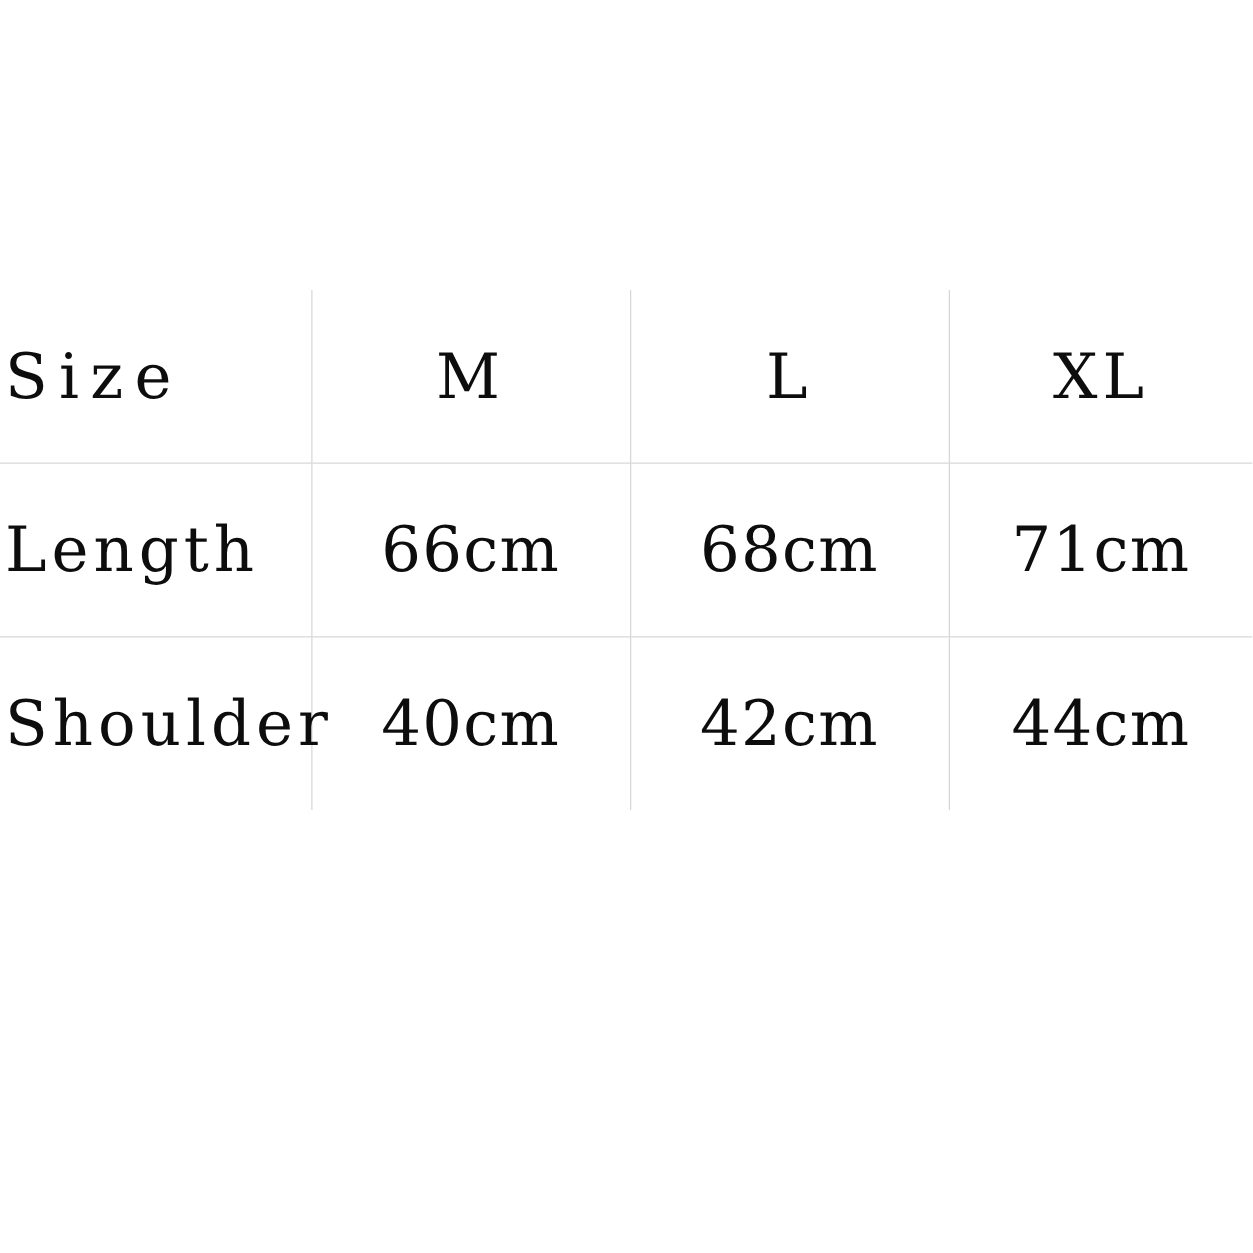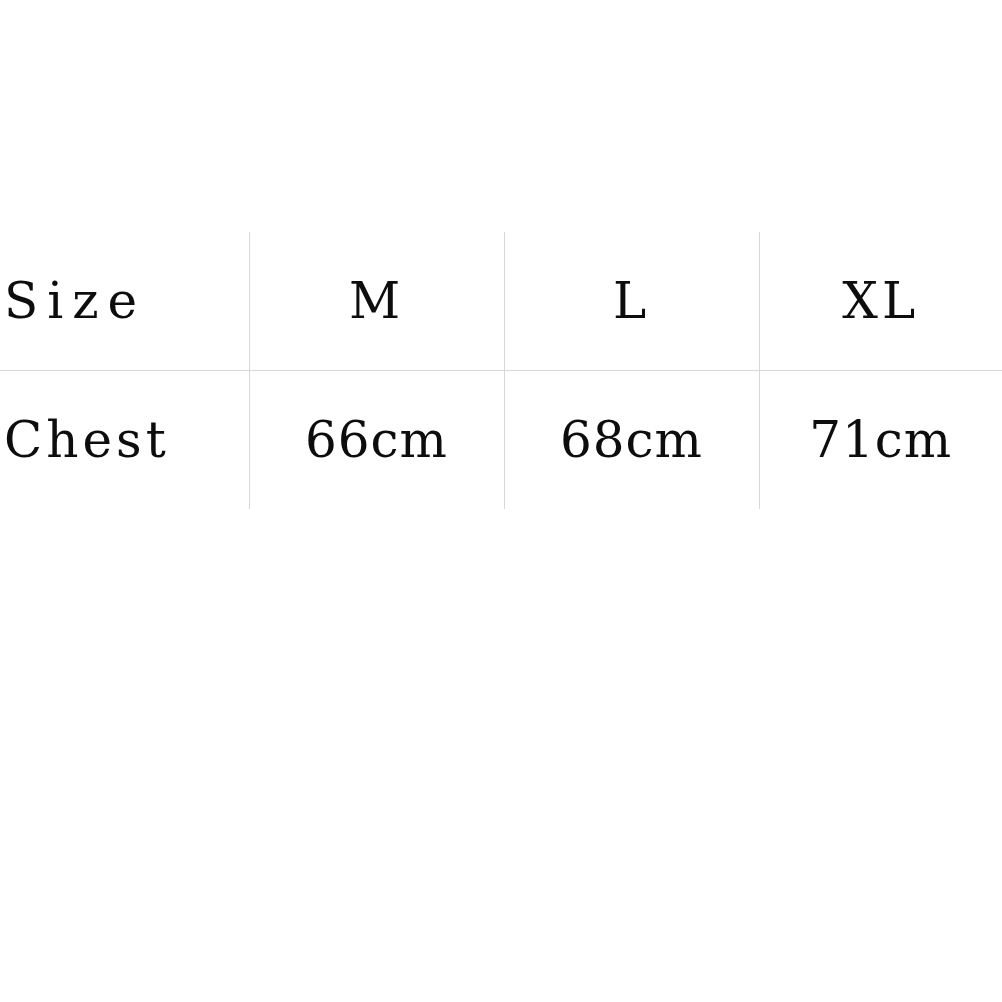--- a/index.html
+++ b/index.html
@@ -82,21 +82,27 @@
         <col class="c3">
       </colgroup>
       <tbody>
         <tr class="header-row">
           <td class="label-cell">Size</td>
           <td>M</td>
           <td>L</td>
           <td>XL</td>
         </tr>
         <tr>
-          <td class="label-cell">Chest</td>
+          <td class="label-cell">Length</td>
           <td>66cm</td>
           <td>68cm</td>
           <td>71cm</td>
+        </tr>
+        <tr>
+          <td class="label-cell">Shoulder</td>
+          <td>40cm</td>
+          <td>42cm</td>
+          <td>44cm</td>
         </tr>
       </tbody>
     </table>
   </div>
 </div>
 
 </body></html>

